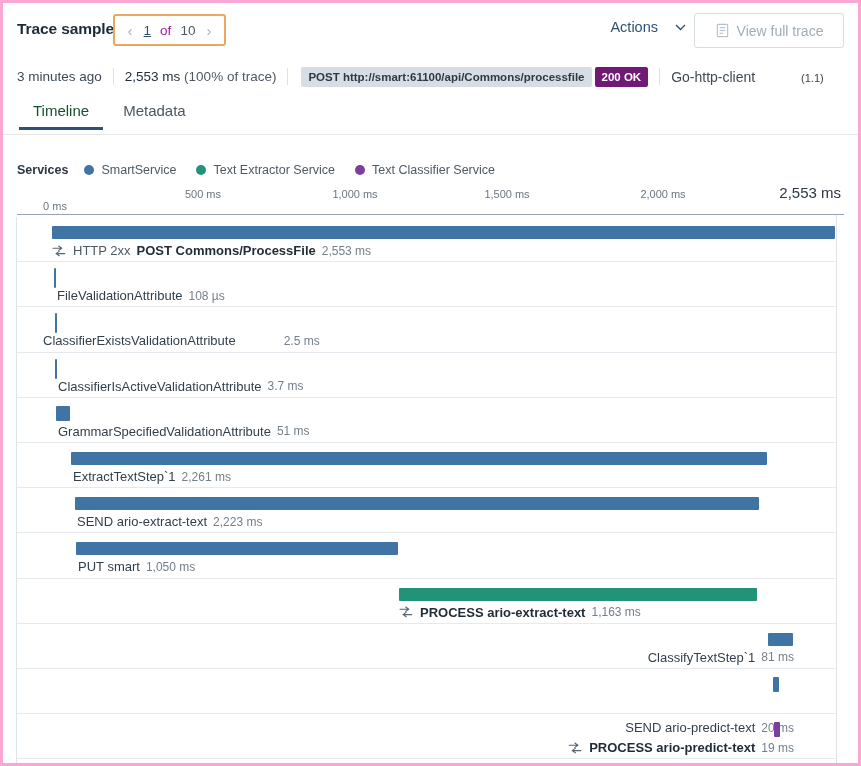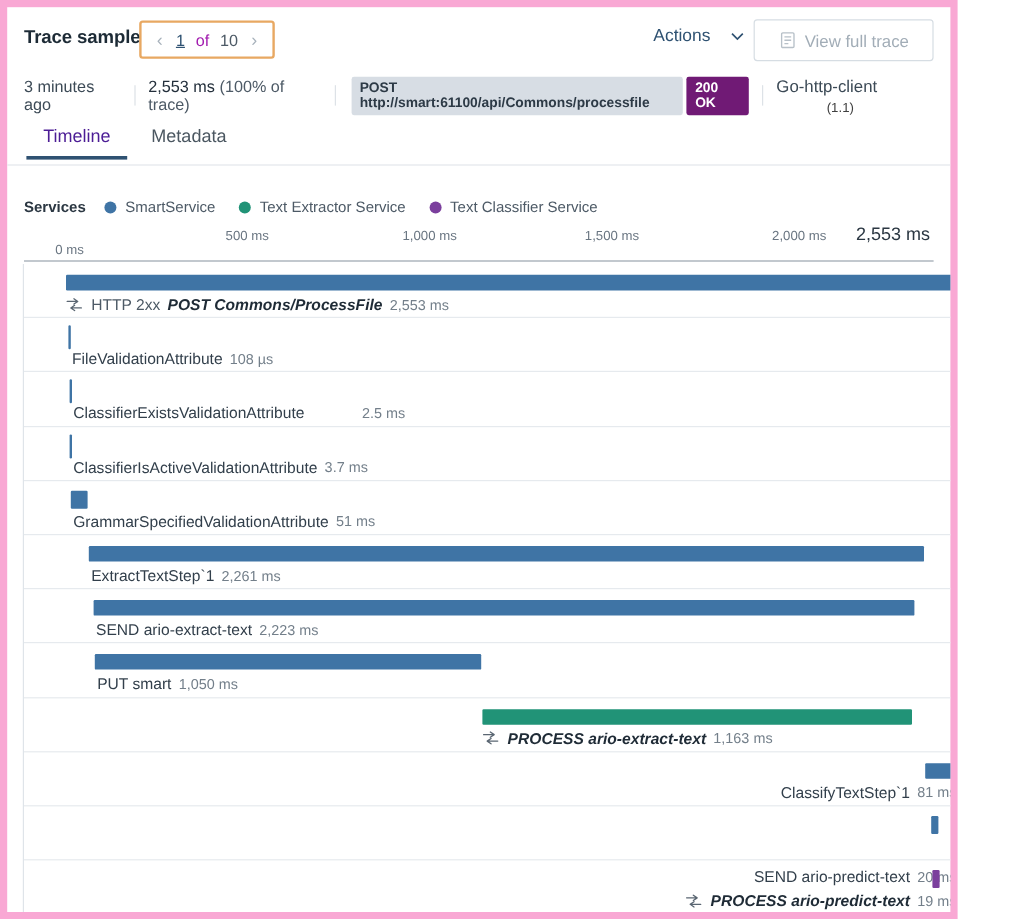--- a/index.html
+++ b/index.html
@@ -3,24 +3,24 @@
 <meta charset="utf-8">
 <style>
   * { box-sizing: border-box; }
   html, body {
     margin: 0; padding: 0;
     background: #ffffff;
     font-family: "Liberation Sans", sans-serif;
   }
   #app {
     position: relative;
-    width: 798px;
+    width: 861px;
     height: 766px;
     background: #fff;
-    border: 6px solid #f9a8d4;
+    border: 3px solid #f9a8d4;
     overflow: hidden;
   }
 
   
   .hdr {
     position: absolute; left: 0; top: 0; right: 0; height: 55px;
   }
   .hdr-title {
     position: absolute; left: 14px; top: 17px;
     font-size: 15.5px; font-weight: bold; color: #1d2b36;
@@ -91,21 +91,21 @@
 
   
   .tabs {
     position: absolute; left: 0; top: 93px; right: 0; height: 38px;
     display: flex; align-items: flex-start; padding-left: 16px; gap: 6px;
   }
   .tab {
     font-size: 15px; color: #4b5761; padding: 6px 14px 11px 14px;
     cursor: pointer; position: relative;
   }
-  .tab.active { color: #4c1d95; }
+  .tab.active { color: #14532d; }
   .tab.active::after {
     content: ""; position: absolute; left: 0; right: 0; bottom: 0;
     height: 3px; background: #2f5272;
   }
   .tabs-rule {
     position: absolute; left: 0; right: 0; top: 131px;
     height: 1px; background: #e3e7eb;
   }
 
   
@@ -150,21 +150,21 @@
   }
   .bar {
     position: absolute; height: 13px; top: 9px; border-radius: 1px;
   }
   .bar.tiny { width: 2px; }
   .lbl {
     position: absolute; white-space: nowrap; font-size: 13px;
     color: #3c4a56; display: flex; align-items: center; gap: 6px;
   }
   .lbl .nm { color: #323f4b; }
-  .lbl .nm.b { font-weight: bold; color: #1f2b36; font-style: italic; }
+  .lbl .nm.b { font-weight: bold; color: #1f2b36; }
   .lbl .pre { color: #4d5a66; }
   .lbl .dur { color: #737f8a; font-size: 12px; }
   .span-icon { width: 14px; height: 12px; flex: none; margin-right: 1px; }
   .lbl.right { transform: translateX(-100%); }
 </style>
 </head>
 <body>
 
 <div id="app">
 
@@ -267,21 +267,21 @@
       </div>
       <div class="row" style="top: 45.2px; height: 45.2px;">
         <div class="bar tiny" style="left: 37px; width: 2px; background: rgb(63, 116, 165); height: 20px; top: 6px;"></div>
         <div class="lbl" style="left: 40px; top: 26px;">
           <span class="nm">FileValidationAttribute</span>
           <span class="dur">108 µs</span>
         </div>
       </div>
       <div class="row" style="top: 90.4px; height: 45.2px;">
         <div class="bar tiny" style="left: 38px; width: 2px; background: rgb(63, 116, 165); height: 20px; top: 6px;"></div>
-        <div class="lbl" style="left: 41px; top: 26px; gap: 48px;">
+        <div class="lbl" style="left: 26px; top: 26px; gap: 48px;">
           <span class="nm">ClassifierExistsValidationAttribute</span>
           <span class="dur">2.5 ms</span>
         </div>
       </div>
       <div class="row" style="top: 135.6px; height: 45.2px;">
         <div class="bar tiny" style="left: 38px; width: 2px; background: rgb(63, 116, 165); height: 20px; top: 6px;"></div>
         <div class="lbl" style="left: 41px; top: 26px;">
           <span class="nm">ClassifierIsActiveValidationAttribute</span>
           <span class="dur">3.7 ms</span>
         </div>

